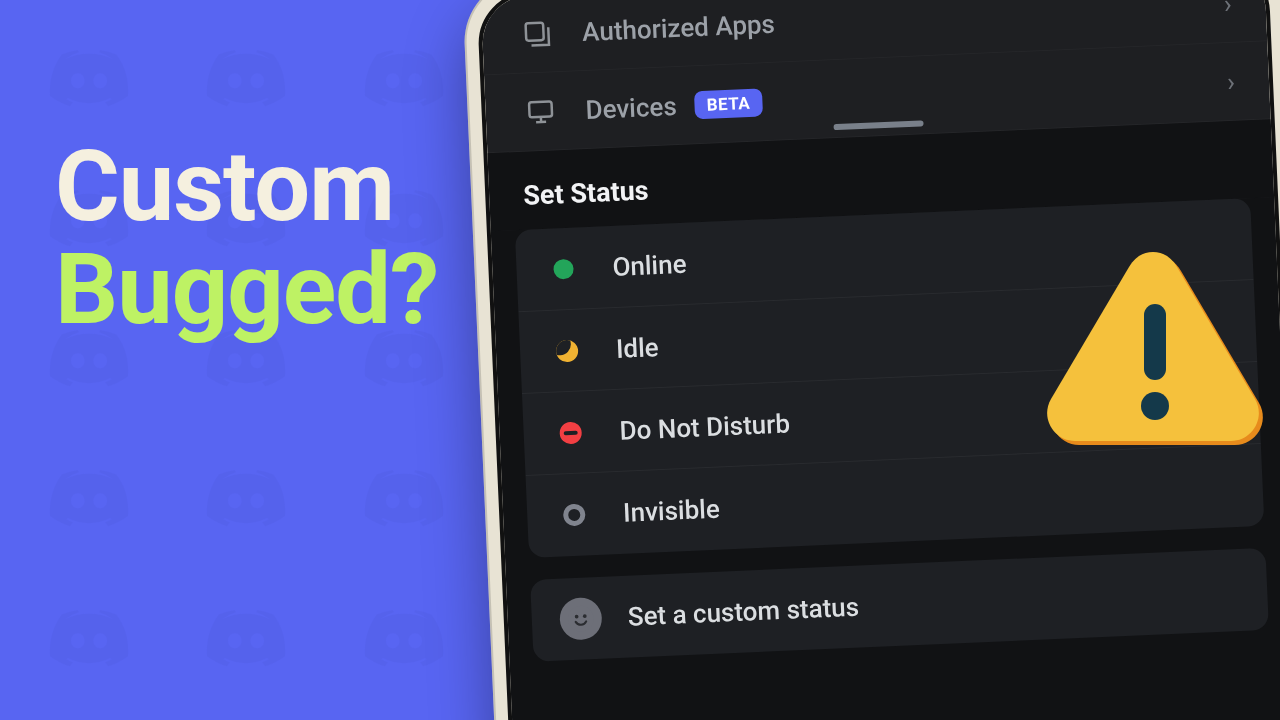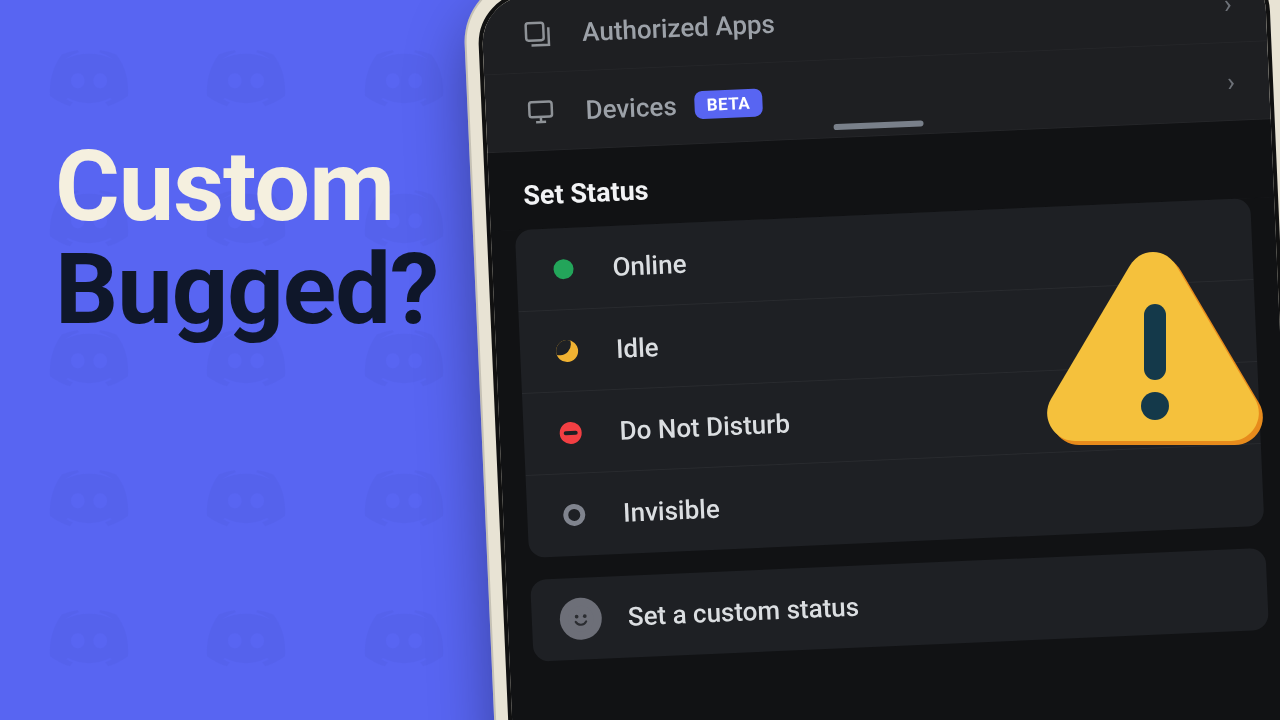--- a/index.html
+++ b/index.html
@@ -28,21 +28,21 @@
   .headline {
     position: absolute;
     left: 55px;
     top: 135px;
     font-weight: 700;
     font-size: 99px;
     line-height: 1.04;
     letter-spacing: -1px;
   }
   .headline .line1, .headline .line2 { color: #f5f0df; display:block; }
-  .headline .line3 { color: #0f172a; display:block; }
+  .headline .line3 { color: #bef264; display:block; }
 
   .phone {
     position: absolute;
     left: 480px; top: -38px;
     width: 820px; height: 850px;
     transform: rotate(-2.5deg);
     border-radius: 64px;
     background: #e8e3d4;
     padding: 14px;
     box-shadow: 0 0 0 2px rgba(0,0,0,0.15) inset, 0 30px 60px rgba(0,0,0,0.35);

